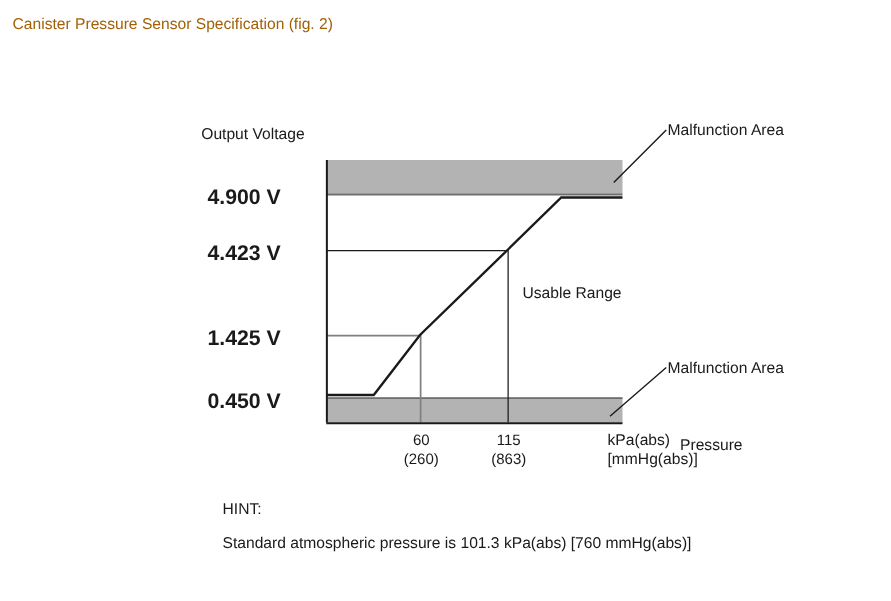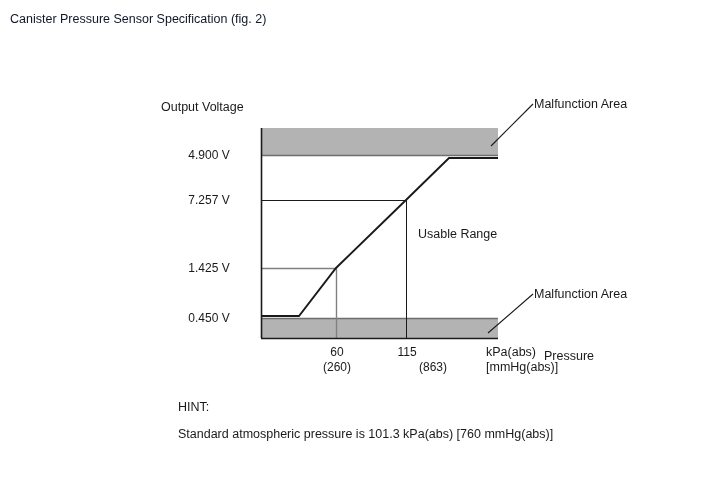--- a/index.html
+++ b/index.html
@@ -13,21 +13,21 @@
     position: relative;
     font-family: "Liberation Sans", sans-serif;
     color: #1a1a1a;
     overflow: hidden;
   }
   .page-title {
     position: absolute;
     left: 10px;
     top: 12px;
     font-size: 12.5px;
-    color: #0f172a;
+    color: #a16207;
     white-space: nowrap;
   }
   .figure {
     position: absolute;
     left: 0;
     top: 0;
     width: 713px;
     height: 344px;
     margin-left: 36px;
   }
@@ -38,24 +38,25 @@
   }
   .axis-title {
     position: absolute;
     font-size: 12.5px;
     white-space: nowrap;
   }
   .y-axis-title { left: 125px; top: 100px; }
   .x-axis-title { left: 508px; top: 349px; }
   .ytick-label {
     position: absolute;
-    font-size: 12px;
-    text-align: center;
+    font-size: 17px;
+    text-align: left;
     width: 86px;
     white-space: nowrap;
+    font-weight: bold;
   }
   .xtick-label {
     position: absolute;
     font-size: 12px;
     text-align: center;
     width: 80px;
     white-space: nowrap;
     line-height: 15px;
   }
   .xtick-units {
@@ -121,29 +122,29 @@
 
     <line x1="455" y1="146" x2="497" y2="104" stroke="#1a1a1a" stroke-width="1.1"></line>
 
     <line x1="452" y1="333" x2="497" y2="294" stroke="#1a1a1a" stroke-width="1.1"></line>
   </svg>
 
   <div class="axis-title y-axis-title">Output Voltage</div>
   <div class="axis-title x-axis-title">Pressure</div>
 
   <div class="ytick-label" style="left:130px; top:148px;">4.900 V</div>
-  <div class="ytick-label" style="left:130px; top:193px;">7.257 V</div>
+  <div class="ytick-label" style="left:130px; top:193px;">4.423 V</div>
   <div class="ytick-label" style="left:130px; top:261px;">1.425 V</div>
   <div class="ytick-label" style="left:130px; top:311px;">0.450 V</div>
 
   <div class="xtick-label" style="left:261px; top:345px;">60</div>
   <div class="xtick-label" style="left:261px; top:360px;">(260)</div>
 
   <div class="xtick-label" style="left:331px; top:345px;">115</div>
-  <div class="xtick-label" style="left:331px; top:360px;text-align:right;">(863)</div>
+  <div class="xtick-label" style="left:331px; top:360px;">(863)</div>
 
   <div class="xtick-units" style="left:450px; top:345px;">kPa(abs)</div>
   <div class="xtick-units" style="left:450px; top:360px;">[mmHg(abs)]</div>
 
   <div class="annot annot-top">Malfunction Area</div>
   <div class="annot annot-bottom">Malfunction Area</div>
   <div class="annot annot-usable">Usable Range</div>
 
 </div>
 

